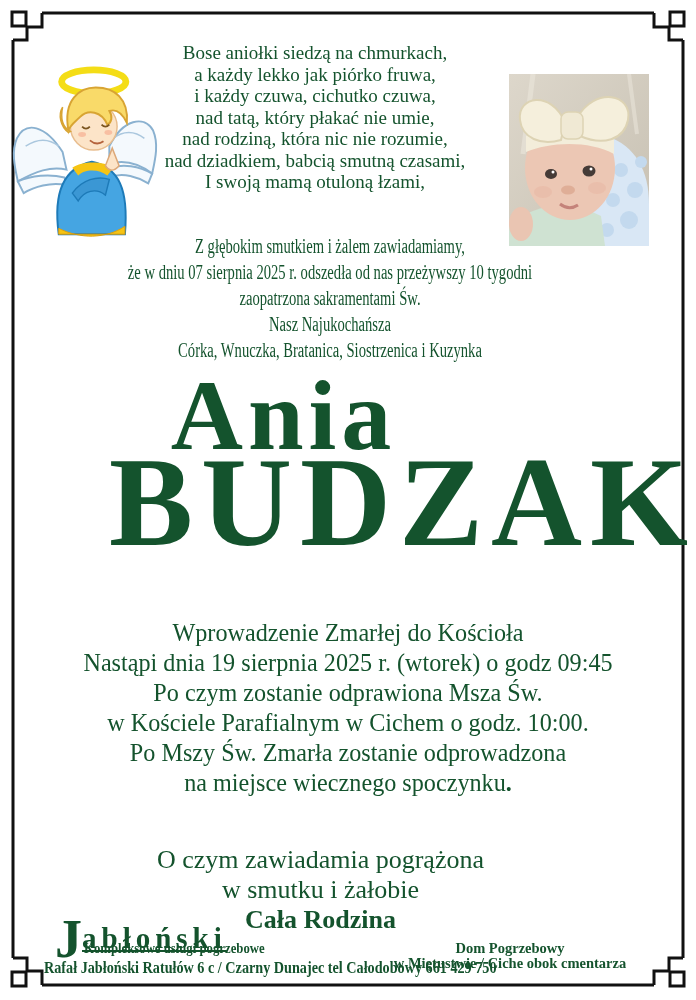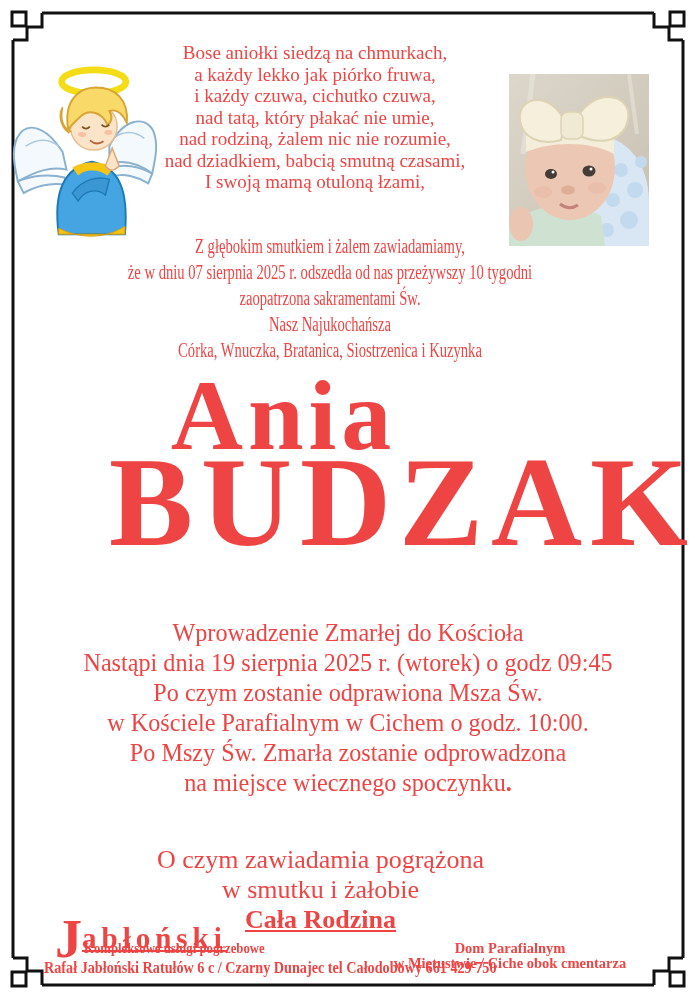--- a/index.html
+++ b/index.html
@@ -1,18 +1,18 @@
 <!DOCTYPE html>
 <html><head>
 <meta charset="utf-8">
 <style>
   html,body { margin:0; padding:0; background:#ffffff; }
   .page {
     position:relative; width:696px; height:1000px; background:#ffffff;
-    font-family:"Liberation Serif","DejaVu Serif",serif; color:#ef4444;
+    font-family:"Liberation Serif","DejaVu Serif",serif; color:#14532d;
     overflow:hidden;
   }
   .abs { position:absolute; }
   .centered { text-align:center; }
   .line { white-space:nowrap; }
 
   .frame-svg { left:0; top:0; width:696px; height:1000px; }
 
   .poem { top:42px; left:0; width:630px; font-size:19px; line-height:21.5px; }
 
@@ -21,21 +21,21 @@
 
   .name-first { top:366px; left:0; width:567px; font-size:100px; line-height:100px;
                 font-weight:bold; letter-spacing:5px; }
   .name-last  { top:440px; left:0; width:696px; font-size:126px; line-height:126px;
                 font-weight:bold; letter-spacing:8px;text-align:right; }
 
   .ceremony { top:618px; left:0; width:696px; font-size:26px; line-height:30px;
               transform:scaleX(0.93); transform-origin:50% 0; }
 
   .closing { top:845px; left:0; width:641px; font-size:26px; line-height:30px; }
-  .closing .family { font-weight:bold;text-decoration:underline; }
+  .closing .family { font-weight:bold; }
 
   .brand { left:55px; top:916px; line-height:44px; white-space:nowrap; }
   .brand-j    { font-size:54px; font-weight:bold; vertical-align:-9px; }
   .brand-rest { font-size:29px; font-weight:bold; letter-spacing:5px;text-decoration:underline; }
 
   .tagline { left:84px; top:940px; font-size:15px; font-weight:bold;
              transform:scaleX(0.85); transform-origin:0 0; white-space:nowrap; }
   .contact { left:44px; top:958px; font-size:16.5px; font-weight:bold;
              transform:scaleX(0.86); transform-origin:0 0; white-space:nowrap; }
 
@@ -124,21 +124,21 @@
     <path d="M51,130 q9,7 18,1" stroke="#c4837a" stroke-width="3" fill="none"></path>
     <ellipse cx="34" cy="118" rx="9" ry="6" fill="#e6b4a0" opacity="0.45"></ellipse>
     <ellipse cx="88" cy="114" rx="9" ry="6" fill="#e6b4a0" opacity="0.45"></ellipse>
   </svg>
 
   <div class="abs poem centered">
       <div class="line">Bose aniołki siedzą na chmurkach,</div>
       <div class="line">a każdy lekko jak piórko fruwa,</div>
       <div class="line">i każdy czuwa, cichutko czuwa,</div>
       <div class="line">nad tatą, który płakać nie umie,</div>
-      <div class="line">nad rodziną, żalem nic nie rozumie,</div>
+      <div class="line">nad rodziną, która nic nie rozumie,</div>
       <div class="line">nad dziadkiem, babcią smutną czasami,</div>
       <div class="line">I swoją mamą otuloną łzami,</div>
     </div>
 
   <div class="abs announce centered">
       <div class="line">Z głębokim smutkiem i żalem zawiadamiamy,</div>
       <div class="line">że w dniu 07 sierpnia 2025 r. odszedła od nas przeżywszy 10 tygodni</div>
       <div class="line">zaopatrzona sakramentami Św.</div>
       <div class="line">Nasz Najukochańsza</div>
       <div class="line">Córka, Wnuczka, Bratanica, Siostrzenica i Kuzynka</div>
@@ -164,17 +164,17 @@
         <div class="line">w smutku i żałobie</div>
       </div>
     <div class="line family">Cała Rodzina</div>
   </div>
 
   <div class="abs brand"><span class="brand-j">J</span><span class="brand-rest">abłoński</span></div>
   <div class="abs tagline">Kompleksowe usługi pogrzebowe</div>
   <div class="abs contact">Rafał Jabłoński Ratułów 6 c / Czarny Dunajec  tel Całodobowy 661 429 750</div>
 
   <div class="abs venue">
-    <div class="line">Dom Parafialnym</div>
+    <div class="line">Dom Pogrzebowy</div>
     <div class="line">w Miętustwie / Ciche obok cmentarza</div>
   </div>
 
 </div>
 
 </body></html>

